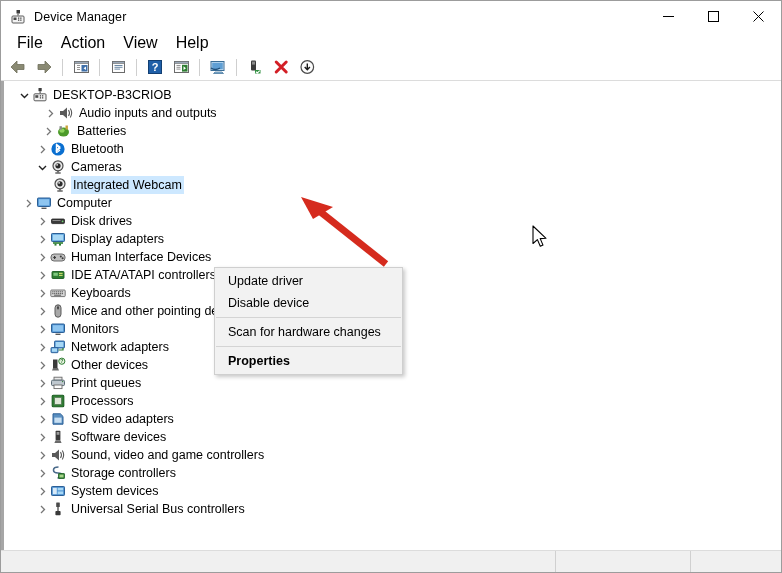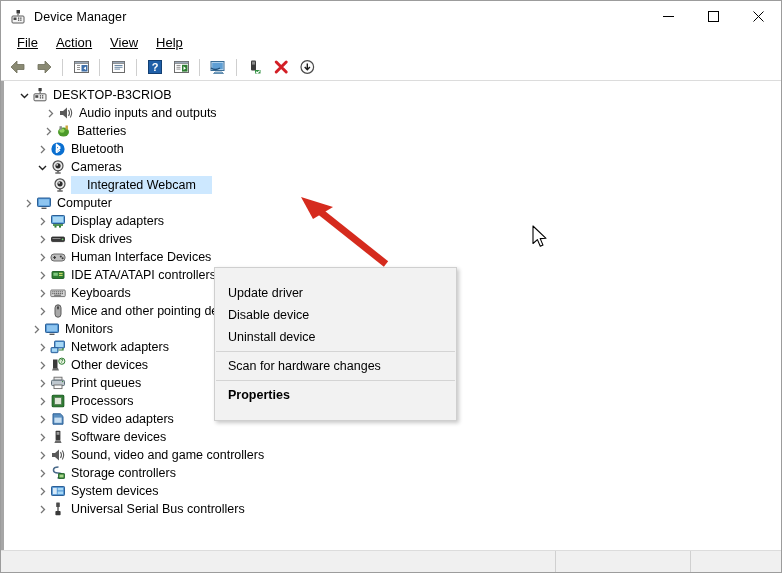--- a/index.html
+++ b/index.html
@@ -51,22 +51,21 @@
   }
 
   
   .menubar {
     height: 22px;
     display: flex;
     align-items: center;
     padding-left: 7px;
     background: #ffffff;
     flex: 0 0 auto;
-    font-size: 13px;
-    text-decoration: underline;
+    font-size: 16px;
   }
   .menuitem {
     padding: 2px 9px;
     color: #000;
     line-height: 16px;
   }
 
   
   .toolbar {
     height: 27px;
@@ -122,34 +121,34 @@
   .twisty svg { display: block; }
   .rowicon {
     width: 16px; height: 16px;
     margin-right: 5px;
     flex: 0 0 auto;
     position: relative;
   }
   .rowlabel { line-height: 18px; }
   .row.selected .rowlabel {
     background: #cde8ff;
-    padding: 0 16px;
+    padding: 0 2px;
     margin: 0 -2px;
     text-align: center;
   }
 
   
   .ctxmenu {
     position: absolute;
     left: 210px; top: 186px;
-    width: 243px;
+    width: 189px;
     background: #f2f2f2;
     border: 1px solid #cfcfcf;
     box-shadow: 2px 2px 4px rgba(0,0,0,0.22);
-    padding: 14px 0;
+    padding: 2px 0;
     z-index: 40;
   }
   .ctxitem {
     height: 22px;
     display: flex;
     align-items: center;
     padding-left: 13px;
     font-size: 12.5px;
     color: #000;
   }
@@ -457,44 +456,44 @@
       </div>
 
       <div class="row" style="padding-left:30px">
         <span class="twisty">
           <svg width="9" height="9" viewBox="0 0 9 9">
               <path d="M3 1 L6.5 4.5 L3 8" stroke="#767676" stroke-width="1.3" fill="none"></path>
             </svg>
         </span>
         <span class="rowicon">
           <svg width="16" height="16" viewBox="0 0 16 16">
+            <rect x="1.5" y="6" width="13" height="4.6" rx="1" fill="#3a3a3a" stroke="#222" stroke-width="0.8"></rect>
+            <rect x="2.5" y="7" width="8" height="1" fill="#8a8a8a"></rect>
+            <circle cx="12.6" cy="8.3" r="0.9" fill="#6fd06f"></circle>
+          </svg>
+        </span>
+        <span class="rowlabel">Disk drives</span>
+      </div>
+
+      <div class="row" style="padding-left:30px">
+        <span class="twisty">
+          <svg width="9" height="9" viewBox="0 0 9 9">
+              <path d="M3 1 L6.5 4.5 L3 8" stroke="#767676" stroke-width="1.3" fill="none"></path>
+            </svg>
+        </span>
+        <span class="rowicon">
+          <svg width="16" height="16" viewBox="0 0 16 16">
             <rect x="1.5" y="2.5" width="13" height="8" rx="0.8" fill="#5aa3dd" stroke="#2b5f96" stroke-width="1"></rect>
             <rect x="2.8" y="3.7" width="10.4" height="5.6" fill="#a8d8f5"></rect>
             <path d="M3 12 L13 12" stroke="#2e7d32" stroke-width="1.6"></path>
             <rect x="4.5" y="12.6" width="2" height="2" fill="#2e7d32"></rect>
             <rect x="9" y="12.6" width="2" height="2" fill="#2e7d32"></rect>
           </svg>
         </span>
         <span class="rowlabel">Display adapters</span>
-      </div>
-
-      <div class="row" style="padding-left:30px">
-        <span class="twisty">
-          <svg width="9" height="9" viewBox="0 0 9 9">
-              <path d="M3 1 L6.5 4.5 L3 8" stroke="#767676" stroke-width="1.3" fill="none"></path>
-            </svg>
-        </span>
-        <span class="rowicon">
-          <svg width="16" height="16" viewBox="0 0 16 16">
-            <rect x="1.5" y="6" width="13" height="4.6" rx="1" fill="#3a3a3a" stroke="#222" stroke-width="0.8"></rect>
-            <rect x="2.5" y="7" width="8" height="1" fill="#8a8a8a"></rect>
-            <circle cx="12.6" cy="8.3" r="0.9" fill="#6fd06f"></circle>
-          </svg>
-        </span>
-        <span class="rowlabel">Disk drives</span>
       </div>
 
       <div class="row" style="padding-left:30px">
         <span class="twisty">
           <svg width="9" height="9" viewBox="0 0 9 9">
               <path d="M3 1 L6.5 4.5 L3 8" stroke="#767676" stroke-width="1.3" fill="none"></path>
             </svg>
         </span>
         <span class="rowicon">
           <svg width="16" height="16" viewBox="0 0 16 16">
@@ -562,21 +561,21 @@
         <span class="rowicon">
           <svg width="16" height="16" viewBox="0 0 16 16">
             <rect x="5" y="1.8" width="6" height="12.4" rx="3" fill="#a8a8a8" stroke="#5a5a5a" stroke-width="1"></rect>
             <path d="M8 2.4 L8 6.6" stroke="#5a5a5a" stroke-width="0.9"></path>
             <rect x="7.3" y="3.6" width="1.4" height="2.6" rx="0.7" fill="#3a3a3a"></rect>
           </svg>
         </span>
         <span class="rowlabel">Mice and other pointing devices</span>
       </div>
 
-      <div class="row" style="padding-left:24px">
+      <div class="row" style="padding-left:30px">
         <span class="twisty">
           <svg width="9" height="9" viewBox="0 0 9 9">
               <path d="M3 1 L6.5 4.5 L3 8" stroke="#767676" stroke-width="1.3" fill="none"></path>
             </svg>
         </span>
         <span class="rowicon">
           <svg width="16" height="16" viewBox="0 0 16 16">
             <rect x="1.5" y="3" width="13" height="8.5" rx="0.8" fill="#4a8fd0" stroke="#2b5f96" stroke-width="1"></rect>
             <rect x="2.8" y="4.2" width="10.4" height="6.2" fill="#8ec5f0"></rect>
             <path d="M5.5 13.3 H10.5" stroke="#5a5a5a" stroke-width="1.4"></path>
@@ -744,21 +743,20 @@
             <rect x="7.2" y="6" width="1.6" height="4" fill="#6a6a6a"></rect>
             <rect x="5.4" y="10" width="5.2" height="4.2" rx="0.8" fill="#3a3a3a"></rect>
           </svg>
         </span>
         <span class="rowlabel">Universal Serial Bus controllers</span>
       </div>
 
       <div class="ctxmenu">
         <div class="ctxitem">Update driver</div>
         <div class="ctxitem">Disable device</div>
-        <div class="ctxitem">Uninstall device</div>
         <div class="ctxsep"></div>
         <div class="ctxitem">Scan for hardware changes</div>
         <div class="ctxsep"></div>
         <div class="ctxitem bold">Properties</div>
       </div>
 
     </div>
   </div>
 
   <div class="statusbar">

